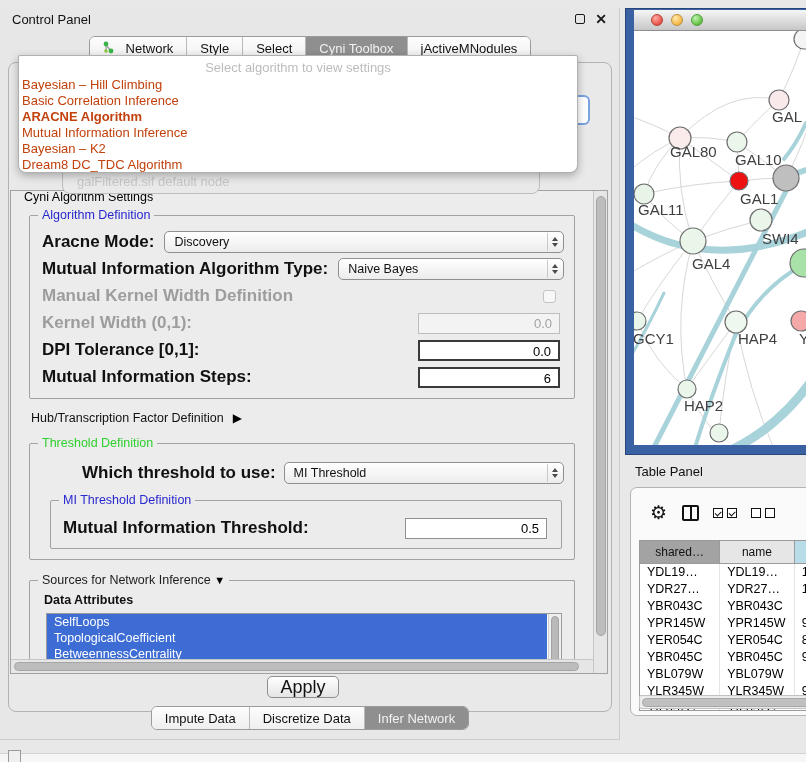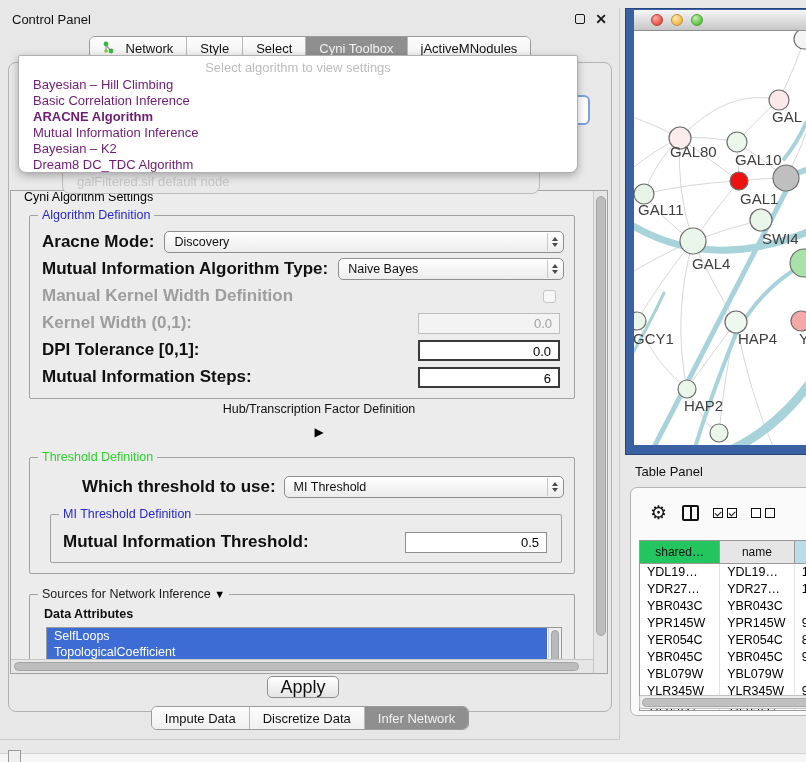--- a/index.html
+++ b/index.html
@@ -25,21 +25,21 @@
 
   
   .inner-box { position:absolute; left:8px; top:54px; width:604px; height:650px;
     border:1px solid #b3b3b3; border-radius:8px; background:#e9e9e9; }
 
   
   .dropdown-popup { position:absolute; left:18px; top:47px; width:560px; height:118px;
     background:#ffffff; border:1px solid #b0b0b0; border-radius:2px 2px 8px 8px;
     box-shadow:0 3px 9px rgba(0,0,0,0.28); z-index:20; padding-top:3px; }
   .dd-placeholder { text-align:center; color:#bcbcbc; font-size:13px; height:18px; line-height:18px; }
-  .dd-item { font-size:13px; height:16px; line-height:16px; padding-left:14px; color:#701a75; }
+  .dd-item { font-size:13px; height:16px; line-height:16px; padding-left:3px; color:#c2410c; }
   .dd-item.bold { font-weight:bold; }
 
   
   .bg-combo-fragment { position:absolute; left:566px; top:87px; width:24px; height:30px;
     border:2px solid #7aa1e0; border-radius:6px; background:#fff; z-index:12; }
   .bg-node-default { position:absolute; left:62px; top:150px; width:478px; height:36px;
     border:1px solid #bdbdbd; border-radius:8px; z-index:11; color:#c6c6c6; font-size:13px;
     padding:15px 0 0 14px; background:#e9e9e9; overflow:hidden; }
 
   
@@ -75,21 +75,21 @@
   .tri-down { width:0; height:0; border-left:3.5px solid transparent; border-right:3.5px solid transparent;
     border-top:4.5px solid #4a4a4a; }
 
   .numfield { height:21px; border:1px solid #8f8f8f; background:#fff; font-size:13px; color:#000;
     text-align:right; padding:0 7px; line-height:19px; width:142px; margin-left:auto; margin-right:4px; }
   .numfield.strong { border:2px solid #3a3a3a; }
   .numfield.disabled { border:1px solid #bdbdbd; background:#f3f3f3; color:#a2a2a2; }
   .checkbox { width:13px; height:13px; border:1px solid #c4c4c4; border-radius:3px;
     background:#f7f7f7; margin-left:auto; margin-right:8px; }
 
-  .hub-row { margin:3px 0 2px 20px; font-size:12.5px; color:#111; display:flex; align-items:center; gap:9px;flex-direction:column; }
+  .hub-row { margin:12px 0 2px 20px; font-size:12.5px; color:#111; display:flex; align-items:center; gap:9px; }
   .arrow-right { font-size:12px; color:#000; }
   .arrow-down { font-size:11px; color:#000; }
 
   .attr-label { font-size:12.5px; font-weight:bold; color:#111; margin:2px 0 6px 2px; }
   .attr-list { position:relative; height:70px; background:#fff; border:1px solid #9a9a9a;
     margin:0 2px 0 4px; overflow:hidden; }
   .attr-item { height:16px; line-height:16px; padding-left:7px; background:#3c6cd4; color:#fff;
     font-size:12.5px; width:calc(100% - 14px); white-space:nowrap; }
   .attr-scroll { position:absolute; right:0; top:0; width:13px; height:100%;
     background:#efefef; border-left:1px solid #cfcfcf; }
@@ -416,21 +416,21 @@
         <span class="cb checked"></span>
     </span>
     <span class="cb-pair">
       <span class="cb"></span>
         <span class="cb"></span>
     </span>
 
   </div>
   <div class="tp-table">
     <div class="tp-header" id="tp-header">
-        <div class="th" style="width: 84px; background: #22c55e;">shared…</div>
+        <div class="th" style="width: 84px; background: #a3a3a3;">shared…</div>
         <div class="th" style="width: 78px; background: rgb(230, 230, 230);">name</div>
         <div class="th" style="width: 60px; background: rgb(185, 220, 233);">A</div>
       </div>
     <div id="tp-rows">
         <div class="tp-row">
           <div class="td" style="width: 84px;">YDL19…</div>
           <div class="td" style="width: 78px;">YDL19…</div>
           <div class="td" style="width: 60px;">13</div>
         </div>
         <div class="tp-row">

